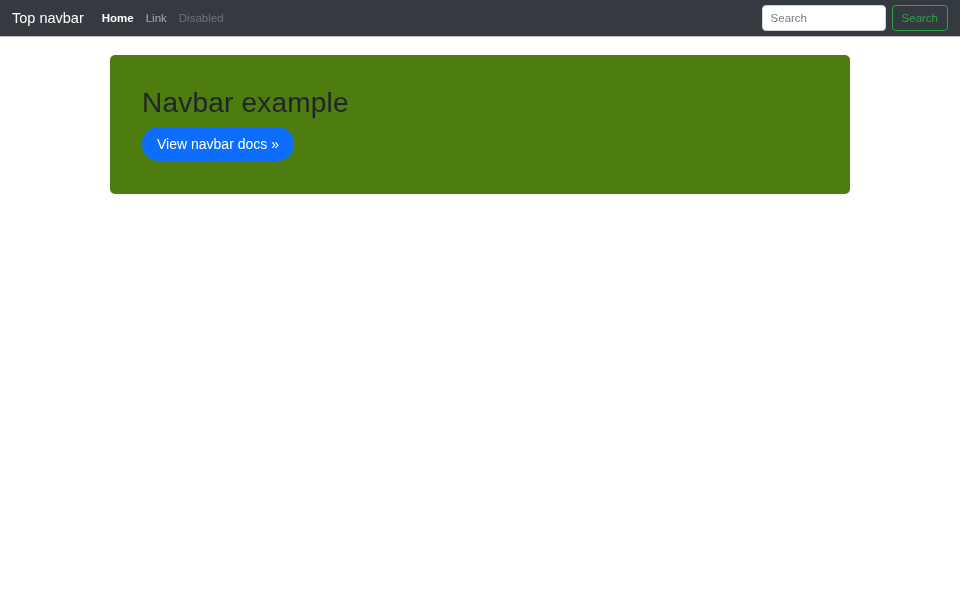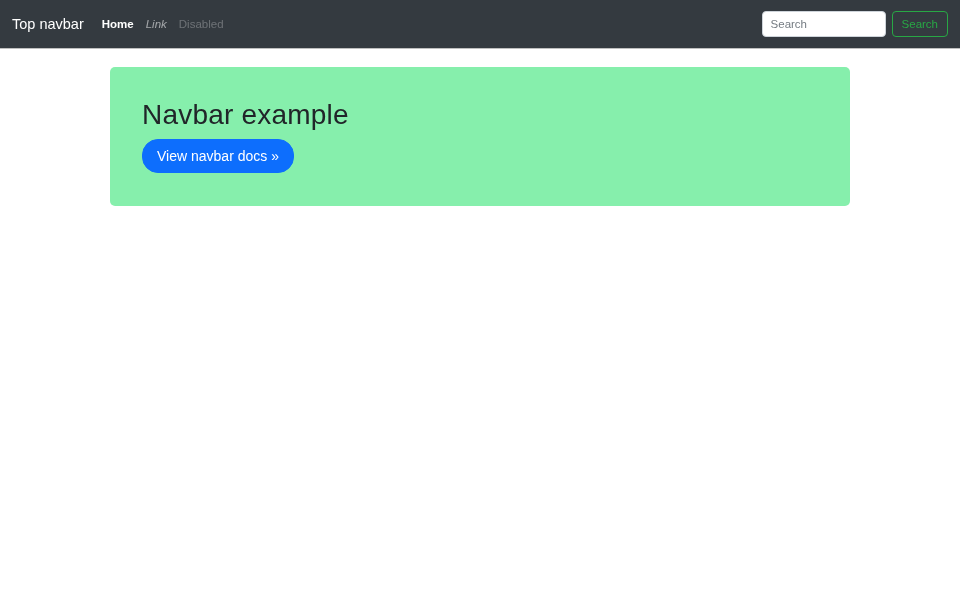--- a/index.html
+++ b/index.html
@@ -6,21 +6,21 @@
   html, body {
     width: 960px;
     height: 600px;
     background: #ffffff;
     font-family: "Liberation Sans", "DejaVu Sans", sans-serif;
     overflow: hidden;
   }
 
   
   .navbar {
-    height: 48px;
+    height: 36px;
     background: #343a40;
     display: flex;
     align-items: center;
     padding: 0 12px;
     box-shadow: 0 1px 0 rgba(0,0,0,0.25);
   }
   .navbar-brand {
     color: #ffffff;
     font-size: 14.5px;
     text-decoration: none;
@@ -35,21 +35,21 @@
     text-align: center;
   }
   .nav-link {
     display: block;
     padding: 0 6px;
     font-size: 11.5px;
     text-decoration: none;
     cursor: pointer;
   }
   .nav-link.active   { color: #ffffff; font-weight: 700; }
-  .nav-link.default  { color: rgba(255,255,255,0.55); font-style: italic; }
+  .nav-link.default  { color: rgba(255,255,255,0.55); }
   .nav-link.disabled { color: rgba(255,255,255,0.28); cursor: default; }
 
   .navbar-spacer { flex: 1; }
 
   .search-form {
     display: flex;
     align-items: center;
     border-radius: 6px;
   }
   .search-input {
@@ -77,21 +77,21 @@
     font-family: inherit;
     cursor: pointer;
   }
 
   
   .container {
     width: 740px;
     margin: 19px auto 0 auto;
   }
   .jumbotron {
-    background: #86efac;
+    background: #4d7c0f;
     border-radius: 5px;
     padding: 31px 32px 33px 32px;
   }
   .jumbotron h1 {
     font-size: 28px;
     font-weight: 500;
     color: #212529;
     letter-spacing: 0.2px;
     line-height: 1.2;
     margin-bottom: 7px;

